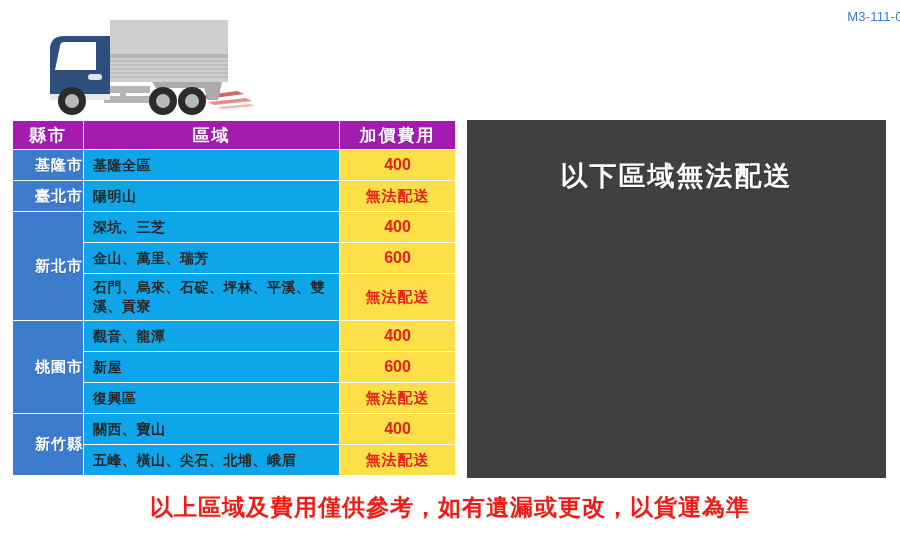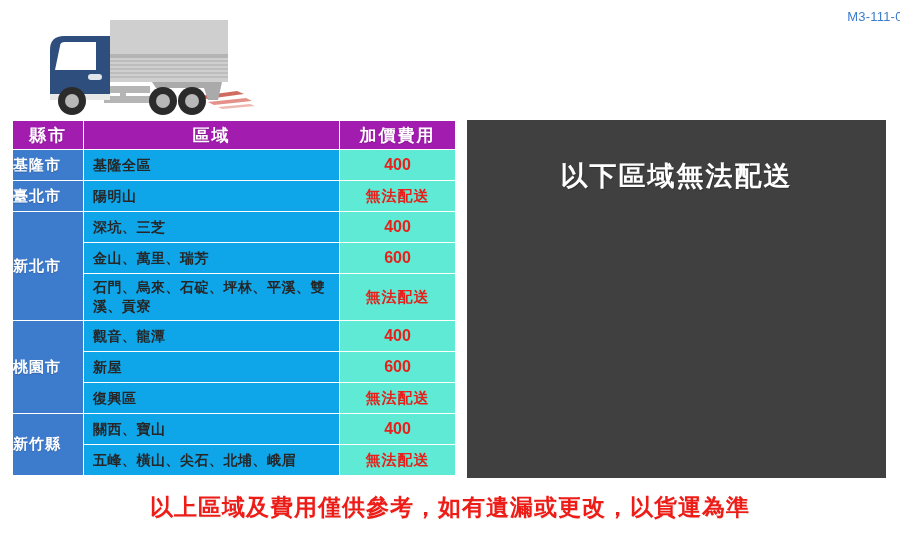--- a/index.html
+++ b/index.html
@@ -74,38 +74,38 @@
     text-align: center;
     height: 28px;
     letter-spacing: 2px;
     text-shadow: 0 1px 1px rgba(0,0,0,0.18);
   }
   .city-cell {
     background: #3d7bcd;
     color: #ffffff;
     font-size: 15px;
     font-weight: bold;
-    text-align: left;
+    text-align: right;
     vertical-align: middle;
     letter-spacing: 1px;
     text-shadow: 0 1px 1px rgba(0,0,0,0.18);
   }
   .area-cell {
     background: #0ea5e9;
     color: #262626;
     font-size: 14px;
     font-weight: bold;
     text-align: left;
     vertical-align: middle;
     padding-left: 9px !important;
     letter-spacing: 0.5px;
     line-height: 1.35;
   }
   .fee-cell {
-    background: #5eead4;
+    background: #fde047;
     color: #e8201b;
     font-size: 15px;
     font-weight: bold;
     text-align: center;
     vertical-align: middle;
     letter-spacing: 1px;
   }
   .fee-cell.numeric { font-size: 16px; letter-spacing: 0; }
   .r-h28 { height: 28px; }
   .r-h30 { height: 30px; }

